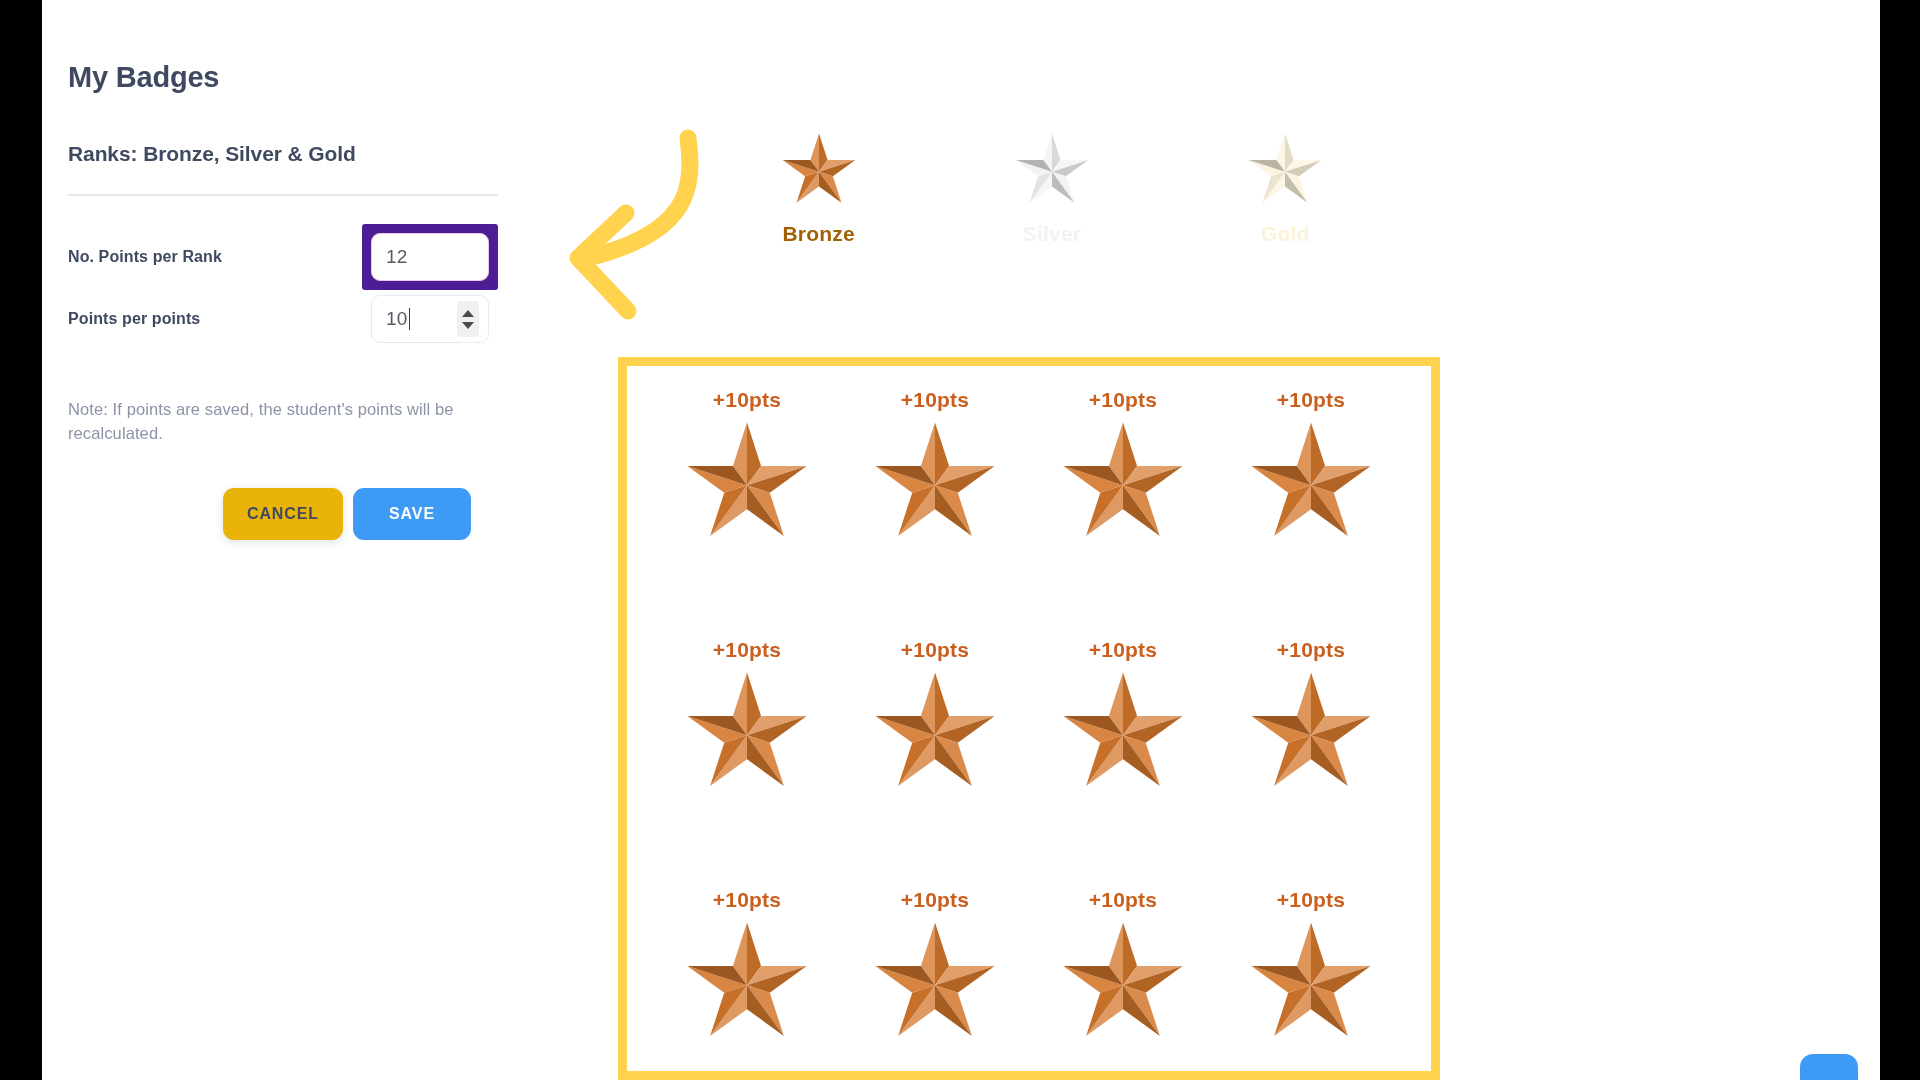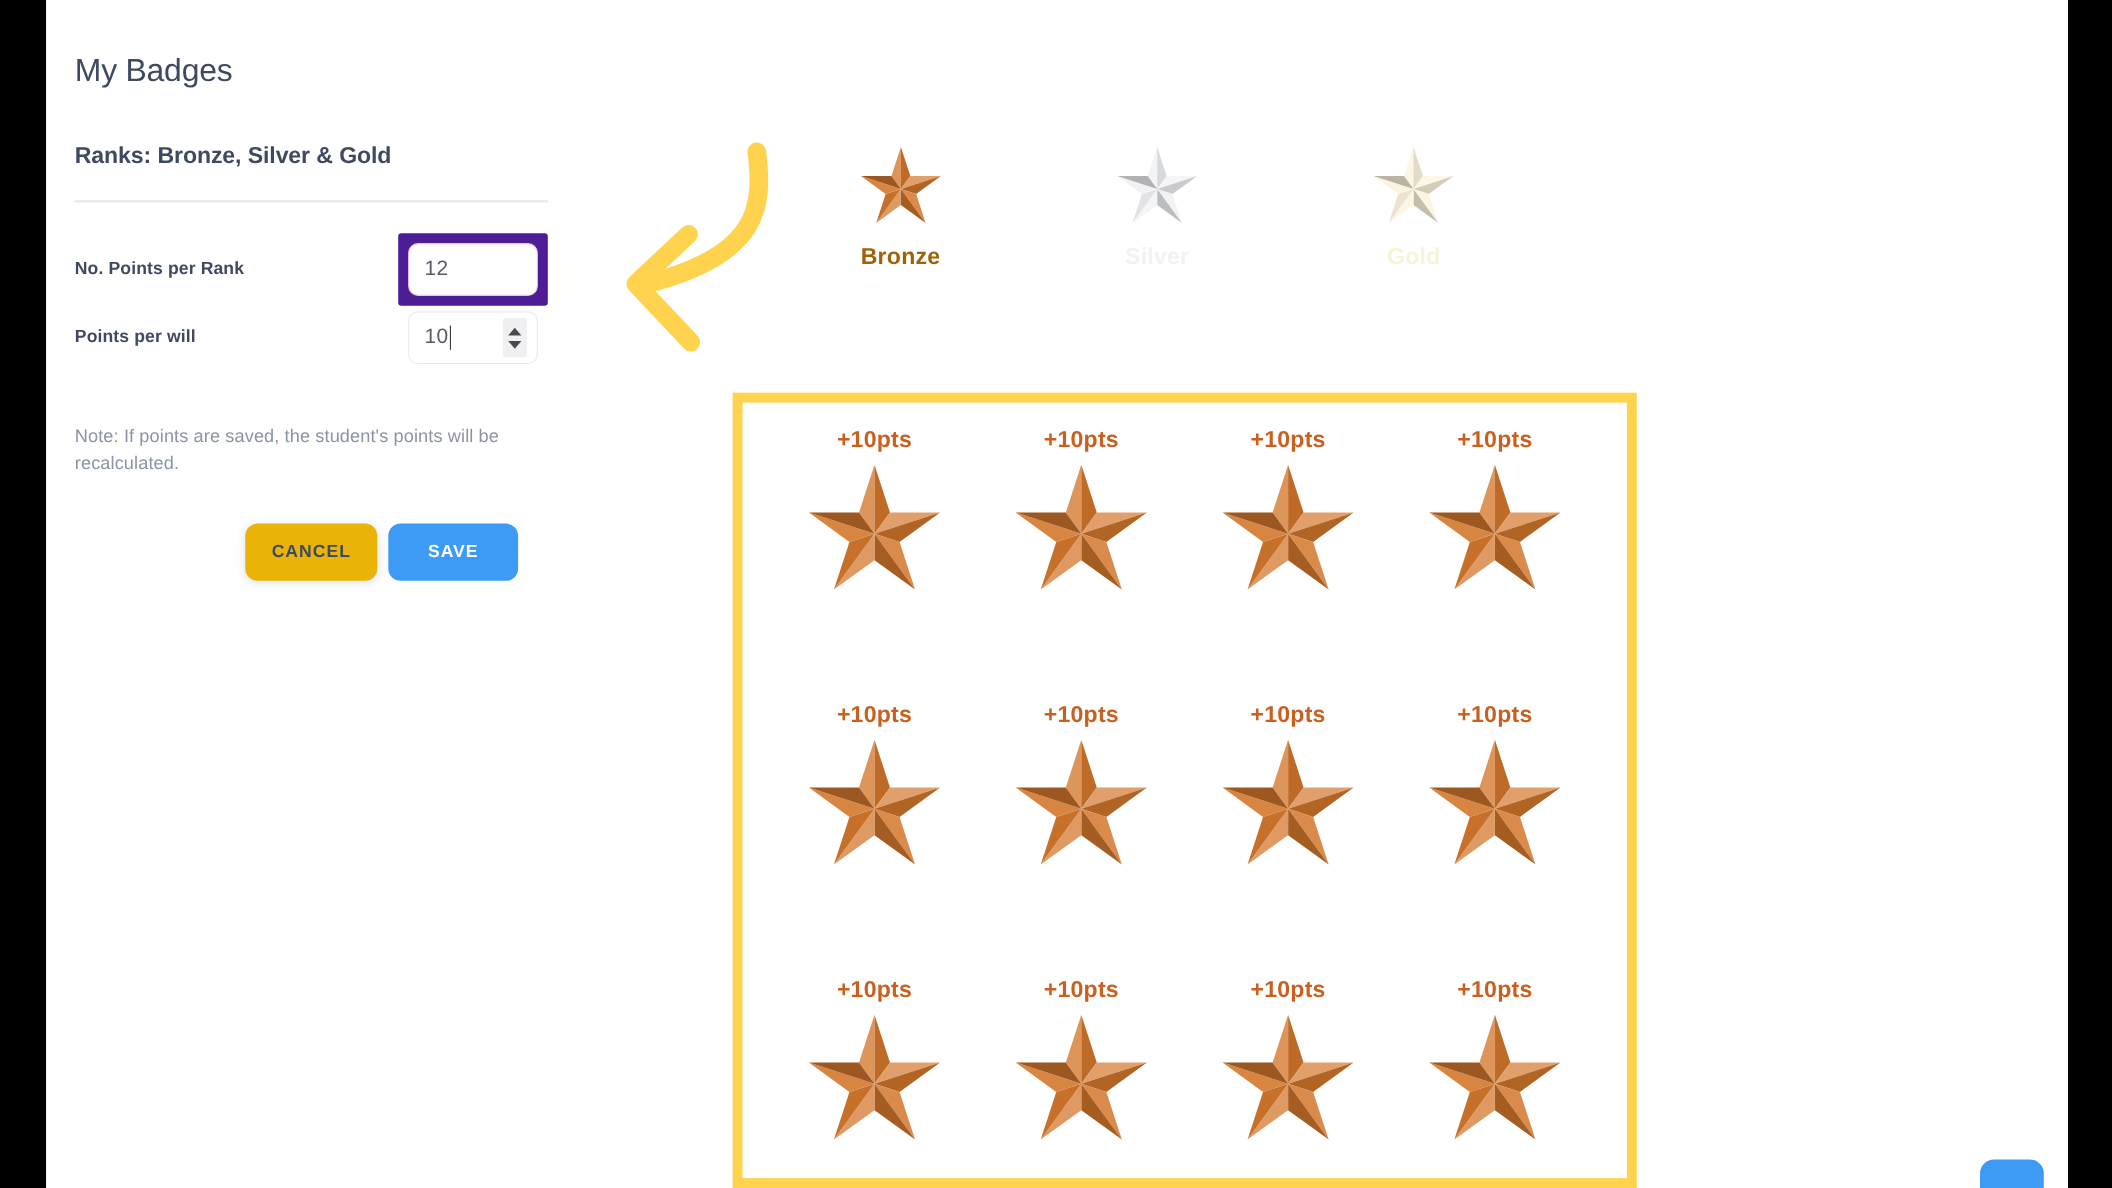--- a/index.html
+++ b/index.html
@@ -44,24 +44,24 @@
   
   #settings-panel {
     position: absolute;
     left: 26px;
     top: 46px;
     width: 470px;
   }
 
   #page-title {
     font-size: 29px;
-    font-weight: 400;
+    font-weight: 700;
     color: #3f4a60;
     letter-spacing: -0.2px;
-    margin: 4px 0 48px 0;
+    margin: 16px 0 48px 0;
     line-height: 1.1;
   }
   #ranks-subtitle {
     font-size: 21px;
     font-weight: 700;
     color: #3f4a60;
     letter-spacing: -0.1px;
     margin: 0 0 28px 0;
     line-height: 1.15;
   }
@@ -221,21 +221,21 @@
     letter-spacing: 0.2px;
     margin-top: 10px;
   }
   .rank-label.bronze { color: #a16207; }
   .rank-label.silver { color: #f1f2f4; }
   .rank-label.gold   { color: #fbf2da; }
 
   
   #badge-grid-frame {
     position: absolute;
-    left: 624px;
+    left: 576px;
     top: 357px;
     width: 822px;
     height: 723px;
     border: 9px solid #ffd34e;
     box-sizing: border-box;
     background: #ffffff;
   }
   #badge-grid {
     position: absolute;
     inset: 0;
@@ -302,21 +302,21 @@
       <div class="form-row">
         <span class="form-label">No. Points per Rank</span>
         <div class="hl-wrap">
           <div class="num-input focused">
             <span class="value" placeholder="12">12</span>
           </div>
         </div>
       </div>
 
       <div class="form-row">
-        <span class="form-label">Points per will</span>
+        <span class="form-label">Points per points</span>
         <div style="padding:9px;">
           <div class="num-input">
             <span class="value" placeholder="10">10</span>
               <span class="caret"></span>
             <div class="spinner">
               <div class="spin-up"></div>
               <div class="spin-down"></div>
             </div>
           </div>
         </div>

